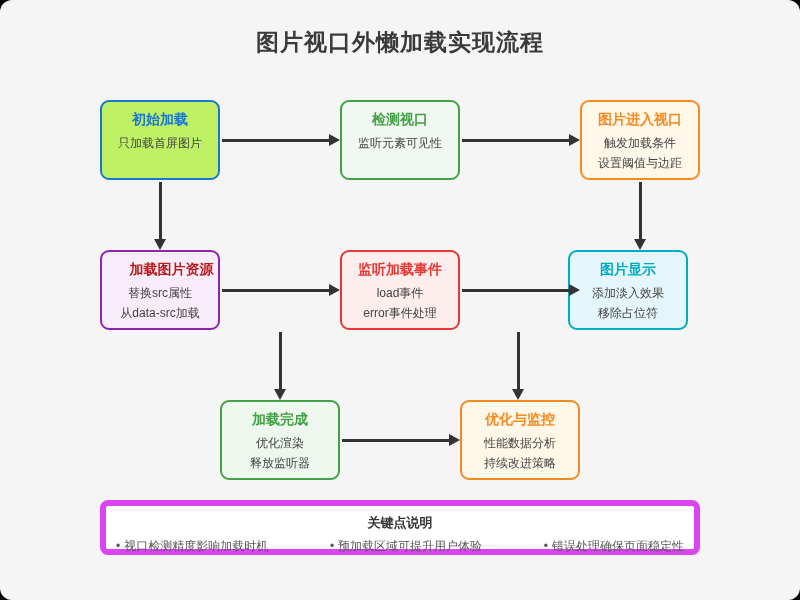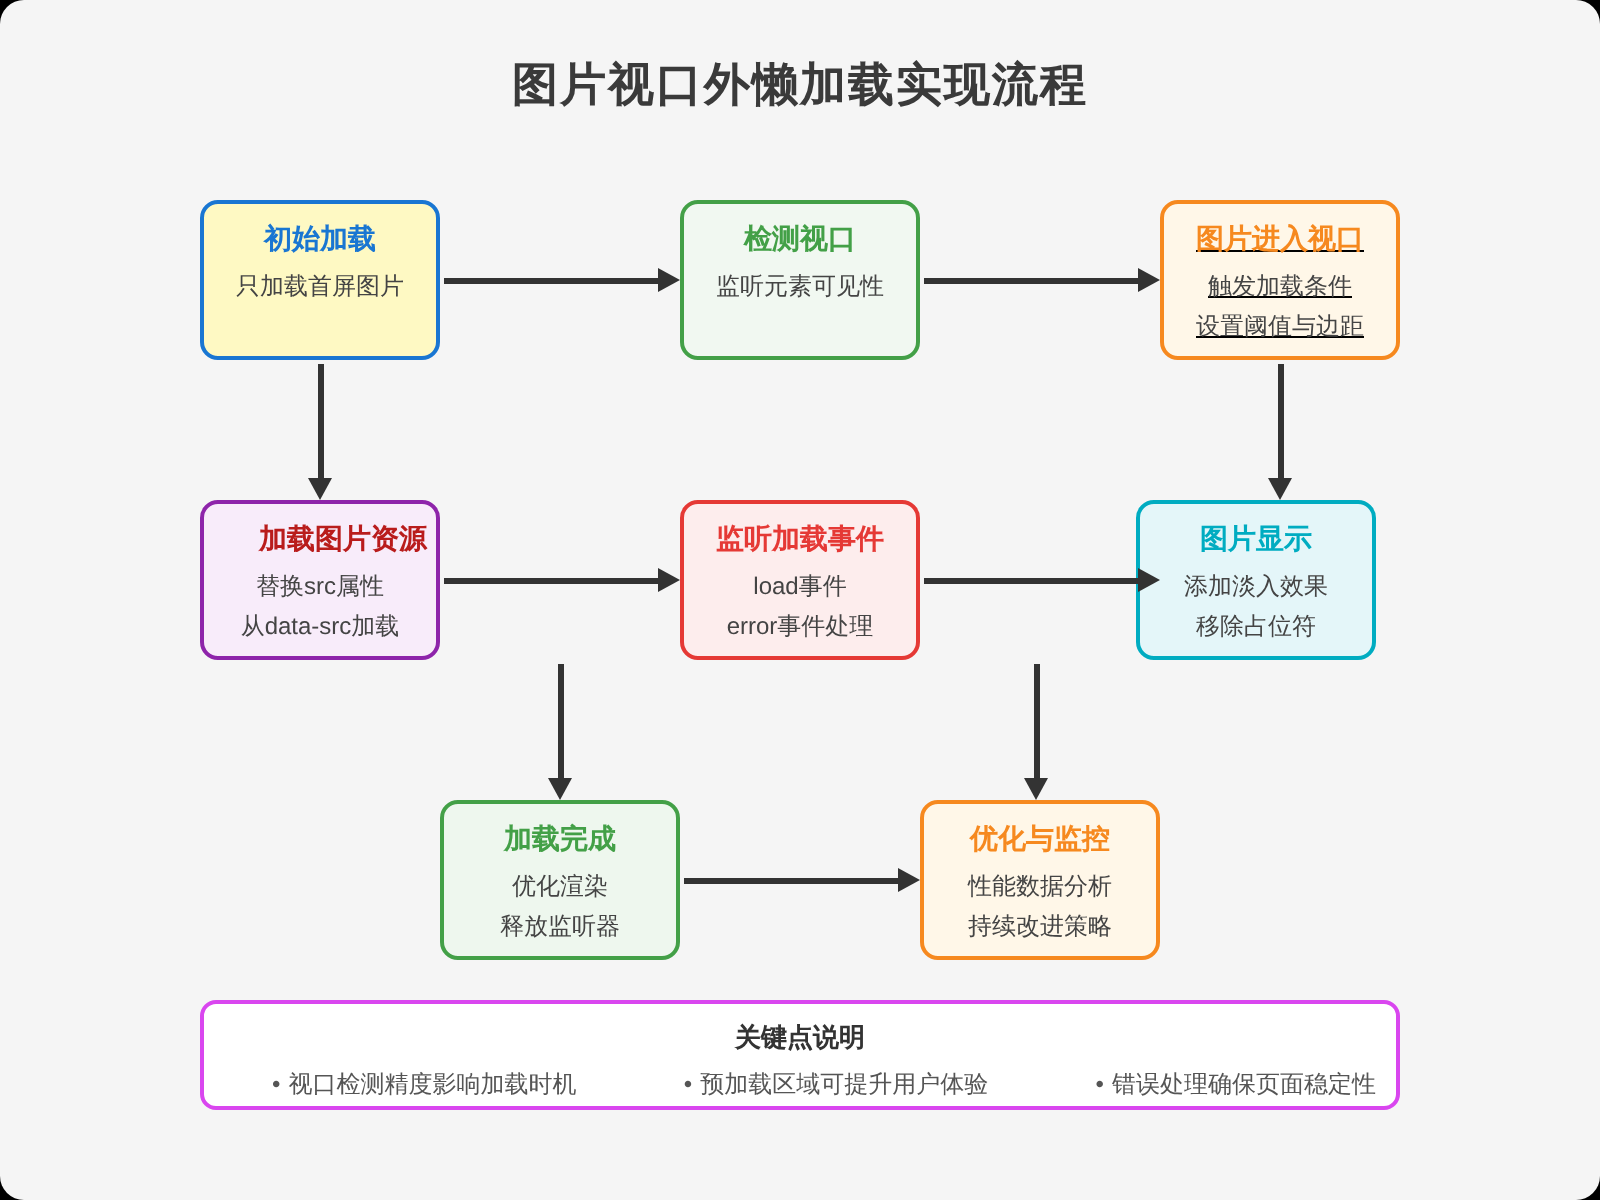--- a/index.html
+++ b/index.html
@@ -73,59 +73,58 @@
     border: 6px solid transparent;
     border-bottom: 0;
     border-top: 11px solid var(--arrow, #333);
   }
 
   .notes {
     position: absolute;
     left: 100px; top: 500px;
     width: 600px; height: 55px;
     background: #ffffff;
-    border: 2px solid #d946ef;
+    border: 6px solid #d946ef;
     border-radius: 8px;
     padding: 8px 10px 0 10px;
   }
   .notes-title {
     text-align: center;
     font-size: 13px;
     font-weight: bold;
     color: #333;
   }
   .notes-row {
     display: flex;
     justify-content: space-between;
     margin-top: 6px;
   }
   .note-item {
     font-size: 12px;
     color: #555;
     white-space: nowrap;
-    margin-left: 24px;
   }
   .note-item .bullet { margin-right: 4px; }
 </style>
 </head>
 <body>
 
 <div class="canvas">
 
   <div class="diagram-title">图片视口外懒加载实现流程</div>
 
-  <div class="node" style="left: 100px; top: 100px; border-color: rgb(25, 118, 210); background: #fef9c3;">
+  <div class="node" style="left: 100px; top: 100px; border-color: rgb(25, 118, 210); background: #bef264;">
     <div class="node-title" style="color: rgb(25, 118, 210);">初始加载</div>
     <div class="node-line">只加载首屏图片</div>
   </div>
   <div class="node" style="left: 340px; top: 100px; border-color: rgb(67, 160, 71); background: rgb(241, 248, 241);">
     <div class="node-title" style="color: rgb(67, 160, 71);">检测视口</div>
     <div class="node-line">监听元素可见性</div>
   </div>
-  <div class="node" style="left: 580px; top: 100px; border-color: rgb(246, 137, 31); background: rgb(255, 247, 232); text-decoration: underline;">
+  <div class="node" style="left: 580px; top: 100px; border-color: rgb(246, 137, 31); background: rgb(255, 247, 232);">
     <div class="node-title" style="color: rgb(246, 137, 31);">图片进入视口</div>
     <div class="node-line">触发加载条件</div>
     <div class="node-line">设置阈值与边距</div>
   </div>
 
   <div class="node" style="left: 100px; top: 250px; border-color: rgb(142, 36, 170); background: rgb(248, 236, 250);">
     <div class="node-title" style="color: #b91c1c; margin-left: 23px;">加载图片资源</div>
     <div class="node-line">替换src属性</div>
     <div class="node-line">从data-src加载</div>
   </div>

